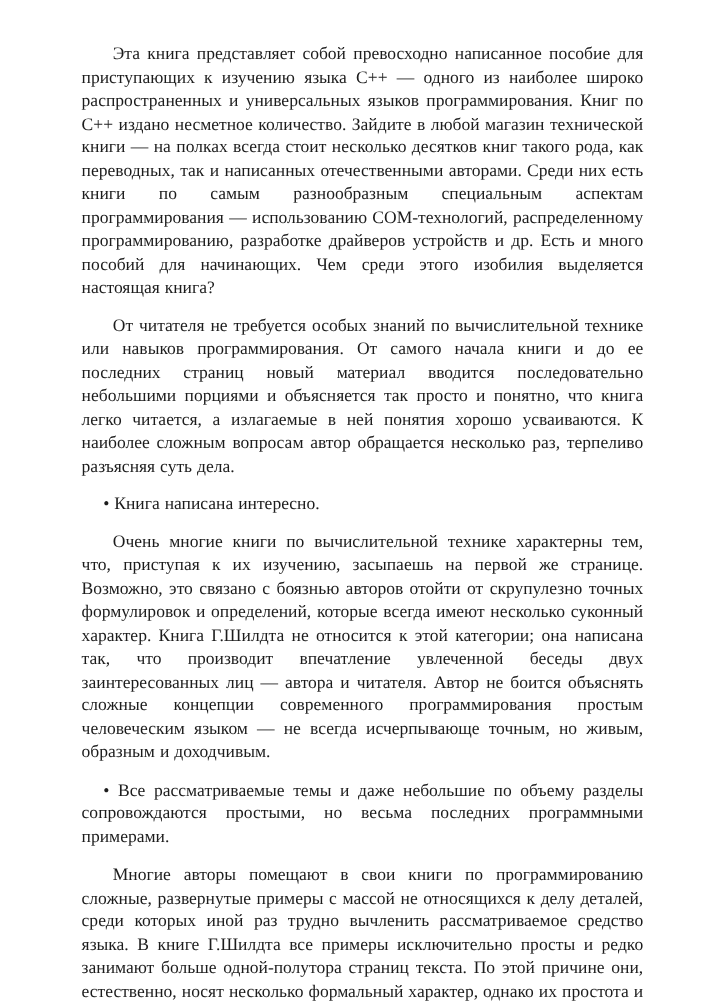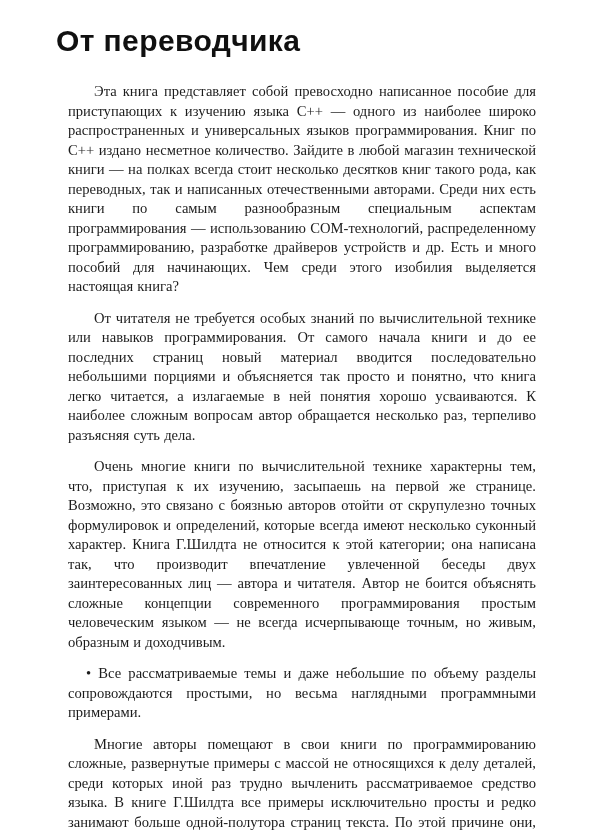--- a/index.html
+++ b/index.html
@@ -41,22 +41,22 @@
     color: #1c1c1c;
   }
   .body-text p.bullet {
     text-indent: 18px;
   }
 </style>
 </head>
 <body>
 
 <div class="page">
-  <h1 class="page-title">От переводчика</h1>
 
   <div class="body-text">
     <p>Эта книга представляет собой превосходно написанное пособие для приступающих к изучению языка C++ — одного из наиболее широко распространенных и универсальных языков программирования. Книг по C++ издано несметное количество. Зайдите в любой магазин технической книги — на полках всегда стоит несколько десятков книг такого рода, как переводных, так и написанных отечественными авторами. Среди них есть книги по самым разнообразным специальным аспектам программирования — использованию COM-технологий, распределенному программированию, разработке драйверов устройств и др. Есть и много пособий для начинающих. Чем среди этого изобилия выделяется настоящая книга?</p>
     <p>От читателя не требуется особых знаний по вычислительной технике или навыков программирования. От самого начала книги и до ее последних страниц новый материал вводится последовательно небольшими порциями и объясняется так просто и понятно, что книга легко читается, а излагаемые в ней понятия хорошо усваиваются. К наиболее сложным вопросам автор обращается несколько раз, терпеливо разъясняя суть дела.</p>
+    <p class="bullet">•  Книга написана интересно.</p>
     <p>Очень многие книги по вычислительной технике характерны тем, что, приступая к их изучению, засыпаешь на первой же странице. Возможно, это связано с боязнью авторов отойти от скрупулезно точных формулировок и определений, которые всегда имеют несколько суконный характер. Книга Г.Шилдта не относится к этой категории; она написана так, что производит впечатление увлеченной беседы двух заинтересованных лиц — автора и читателя. Автор не боится объяснять сложные концепции современного программирования простым человеческим языком — не всегда исчерпывающе точным, но живым, образным и доходчивым.</p>
-    <p class="bullet">•  Все рассматриваемые темы и даже небольшие по объему разделы сопровождаются простыми, но весьма наглядными программными примерами.</p>
+    <p class="bullet">•  Все рассматриваемые темы и даже небольшие по объему разделы сопровождаются простыми, но весьма последних программными примерами.</p>
     <p>Многие авторы помещают в свои книги по программированию сложные, развернутые примеры с массой не относящихся к делу деталей, среди которых иной раз трудно вычленить рассматриваемое средство языка. В книге Г.Шилдта все примеры исключительно просты и редко занимают больше одной-полутора страниц текста. По этой причине они, естественно, носят несколько формальный характер, однако их простота и наглядность с лихвой компенсируют этот недостаток. Читатель, выполняя приведенные в книге примеры на своем компьютере, может легко внести в них собственные изменения и дополнения, чтобы лучше понять иллюстрируемый в примере материал. Кстати,</p>
   </div>
 </div>
 
 </body></html>

